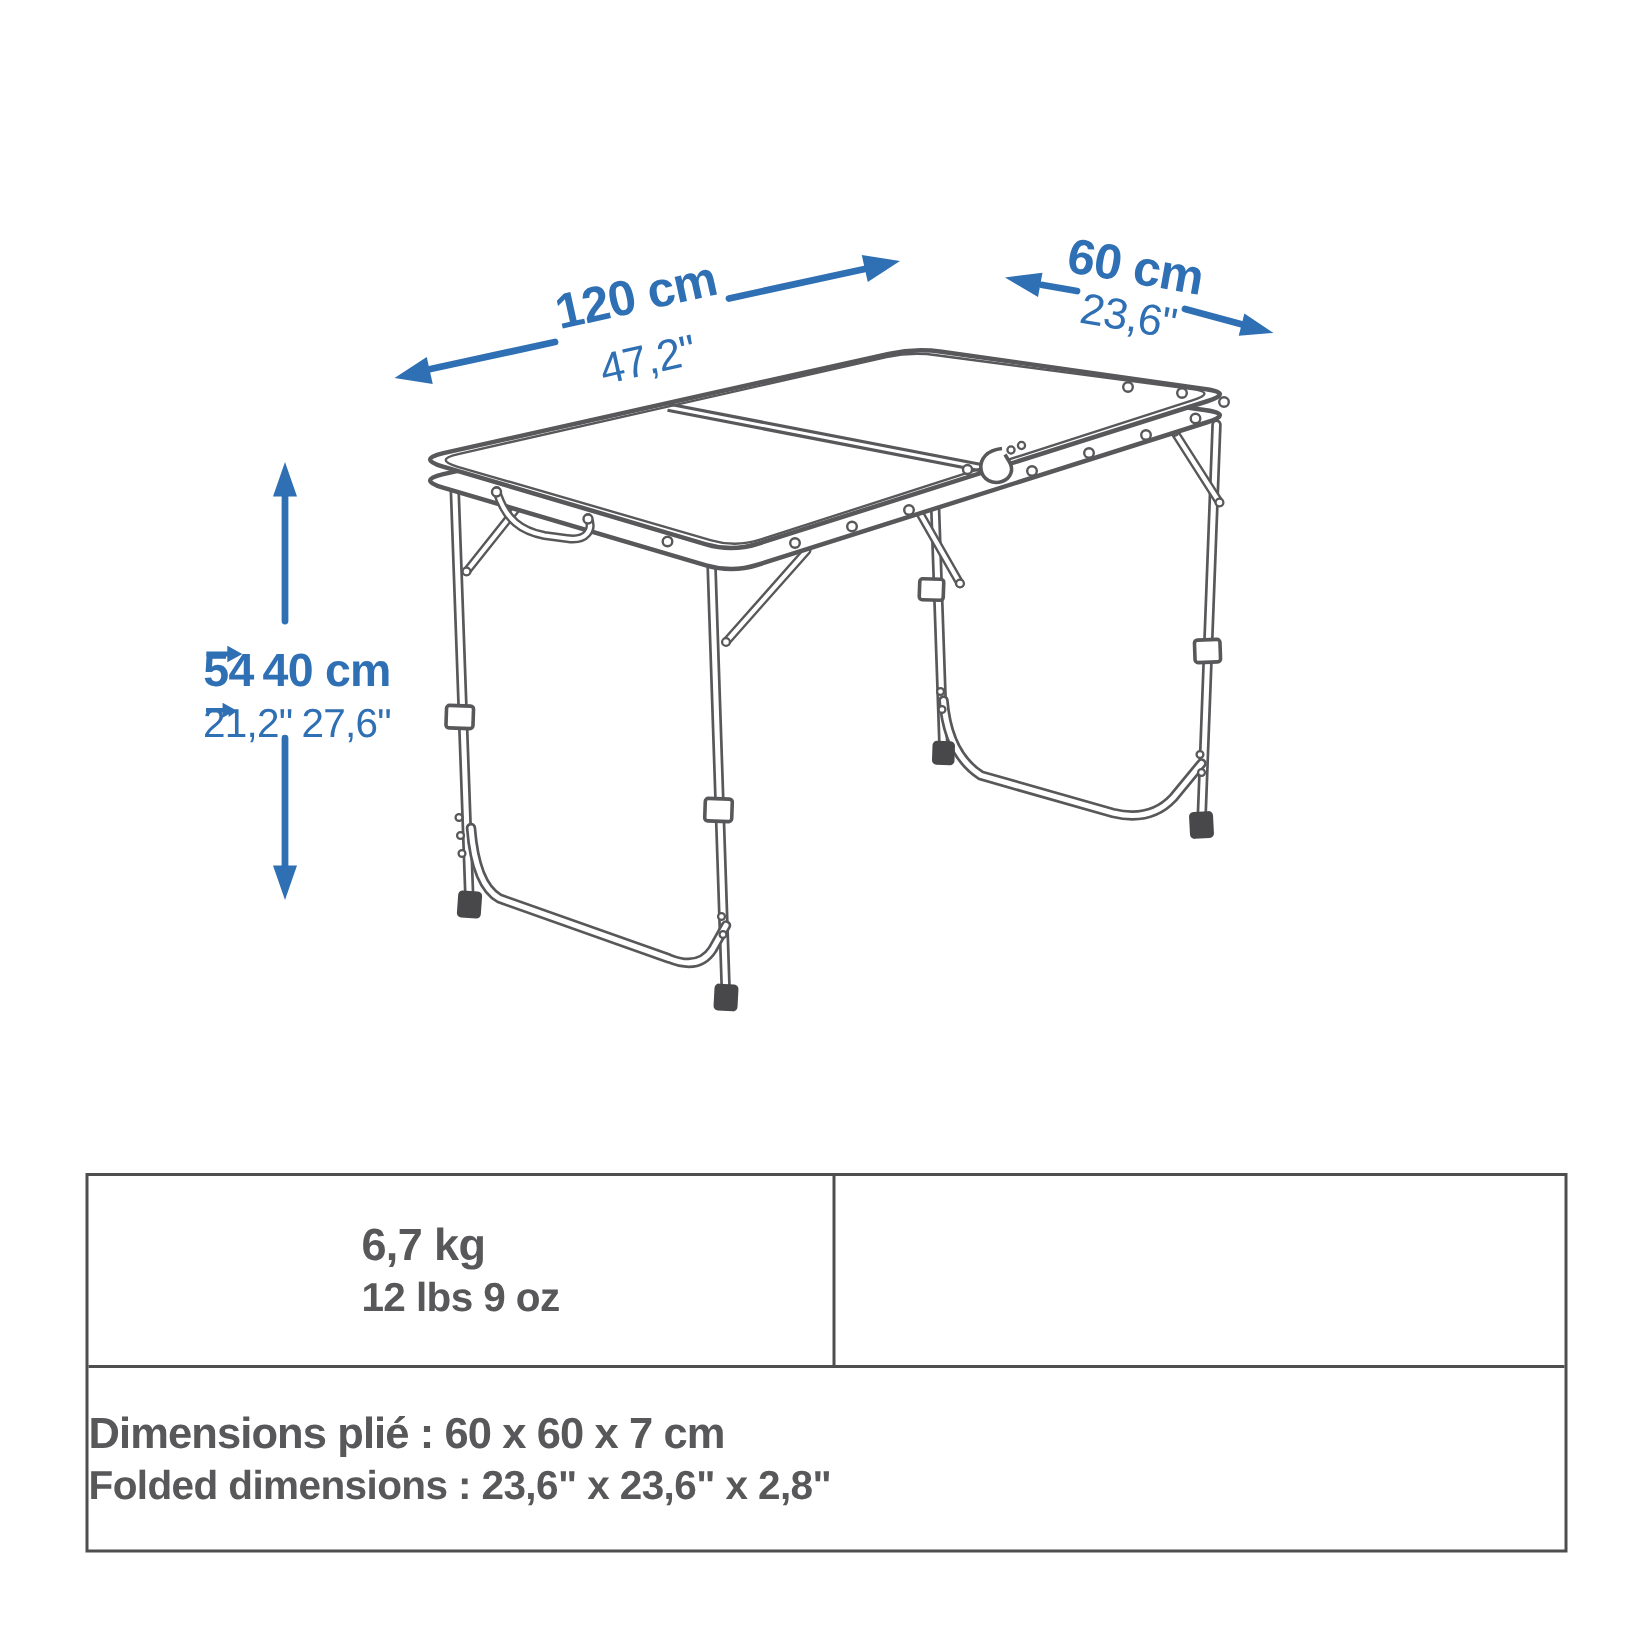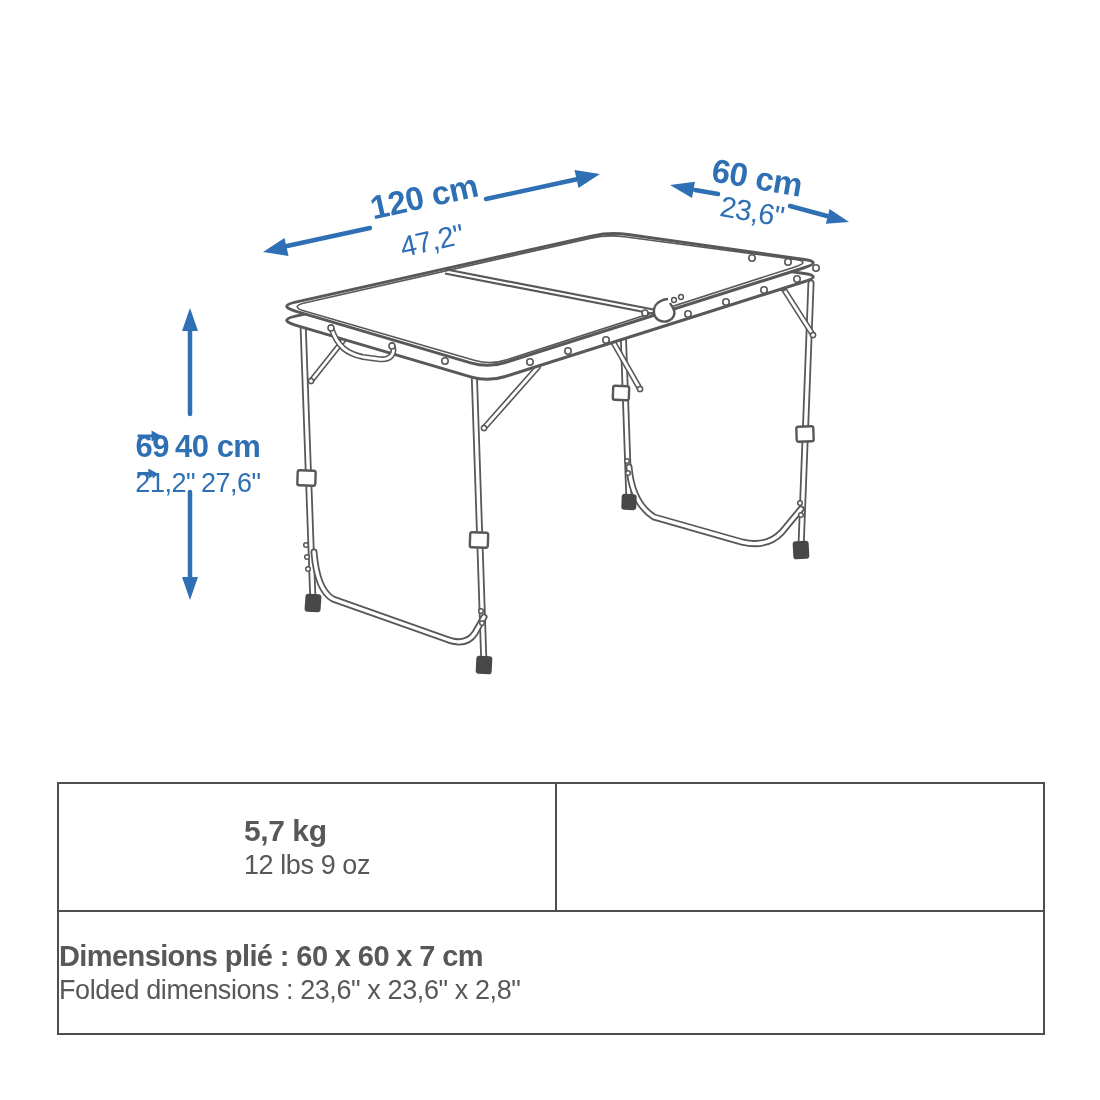--- a/index.html
+++ b/index.html
@@ -32,21 +32,21 @@
   .spec-table{position:absolute;left:57px;top:782px;width:988px;height:253px;
       border:2px solid #4e4e4e;box-sizing:border-box;color:#58585a;background:#fff;}
   .spec-row1{display:flex;height:128px;border-bottom:2px solid #4e4e4e;box-sizing:border-box;}
   .spec-cell{display:flex;align-items:center;justify-content:center;}
   .spec-cell-left{flex:0 0 498px;border-right:2px solid #4e4e4e;box-sizing:border-box;}
   .spec-cell-right{flex:1;}
   .spec-row2{height:121px;display:flex;align-items:center;}
   .spec-block{text-align:left;}
   .spec-primary{font-weight:bold;font-size:30px;letter-spacing:-0.4px;}
   .spec-primary-sm{font-weight:bold;font-size:29px;letter-spacing:-0.6px;}
-  .spec-secondary{font-size:27px;letter-spacing:-0.4px;margin-top:2px;}
+  .spec-secondary{font-size:27px;letter-spacing:-0.4px;margin-top:2px;font-weight:bold;}
 </style>
 </head>
 <body>
 
 <div id="app">
 
   <svg width="1100" height="1100" viewBox="0 0 1100 1100">
     <defs>
       <path id="p-legBL" d="M303,322 L313,602"></path>
       <path id="p-legFL" d="M474,366 L484,666"></path>
@@ -173,41 +173,41 @@
     </g>
   </svg>
 
   <div class="dim-label dim-metric rot-len" style="left:424px;top:197px;">120 cm</div>
   <div class="dim-label dim-imperial rot-len" style="left:432px;top:241px;">47,2"</div>
 
   <div class="dim-label dim-metric rot-wid" style="left:757px;top:178px;">60 cm</div>
   <div class="dim-label dim-imperial rot-wid" style="left:752px;top:212px;">23,6"</div>
 
   <div class="height-line hl-1" style="left:198px;top:447px;">
-    <span>69</span>
+    <span>54</span>
     <svg width="28" height="14" viewBox="0 0 28 14">
       <line x1="2" y1="7" x2="17" y2="7" stroke="#2f6fb4" stroke-width="3.2"></line>
       <polygon points="16,1.5 26,7 16,12.5" fill="#2f6fb4"></polygon>
     </svg>
     <span>40 cm</span>
   </div>
   <div class="height-line hl-2" style="left:198px;top:483px;">
     <span>21,2"</span>
     <svg width="24" height="12" viewBox="0 0 24 12">
       <line x1="2" y1="6" x2="14" y2="6" stroke="#2f6fb4" stroke-width="3"></line>
       <polygon points="13,1 22,6 13,11" fill="#2f6fb4"></polygon>
     </svg>
     <span>27,6"</span>
   </div>
 
   <div class="spec-table">
     <div class="spec-row1">
       <div class="spec-cell spec-cell-left">
         <div class="spec-block">
-          <div class="spec-primary">5,7 kg</div>
+          <div class="spec-primary">6,7 kg</div>
           <div class="spec-secondary">12 lbs 9 oz</div>
         </div>
       </div>
     </div>
     <div class="spec-row2">
       <div class="spec-block">
         <div class="spec-primary-sm">Dimensions plié : 60 x 60 x 7 cm</div>
         <div class="spec-secondary">Folded dimensions : 23,6" x 23,6" x 2,8"</div>
       </div>
     </div>

